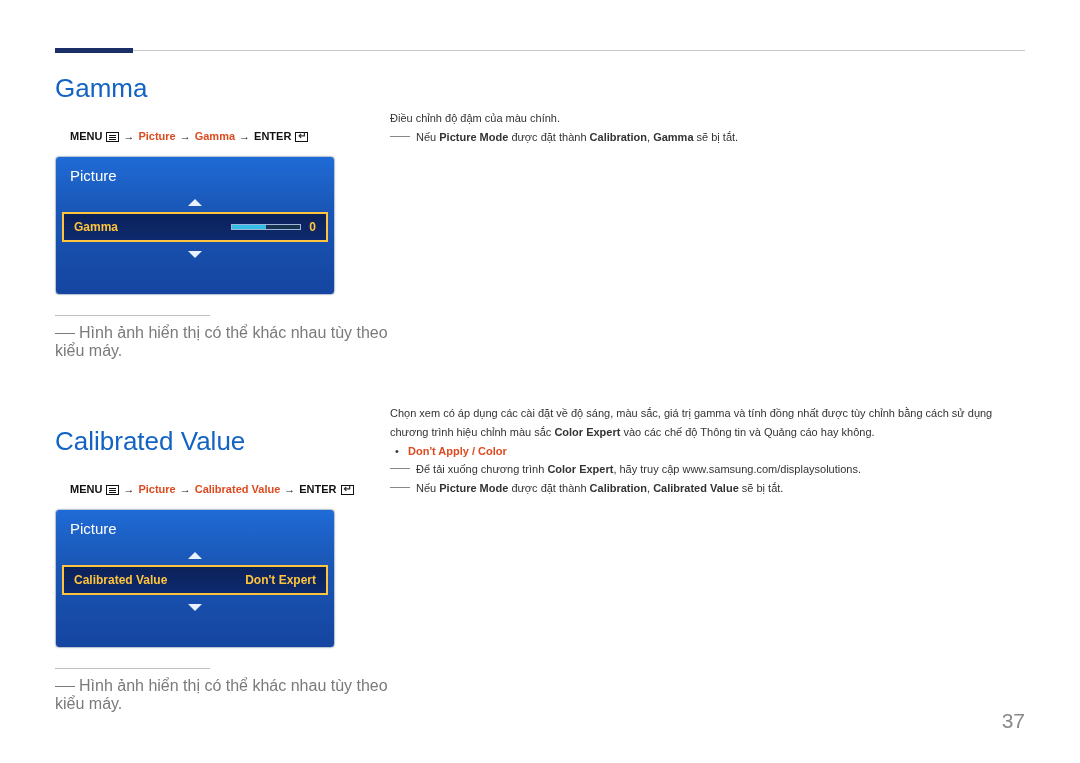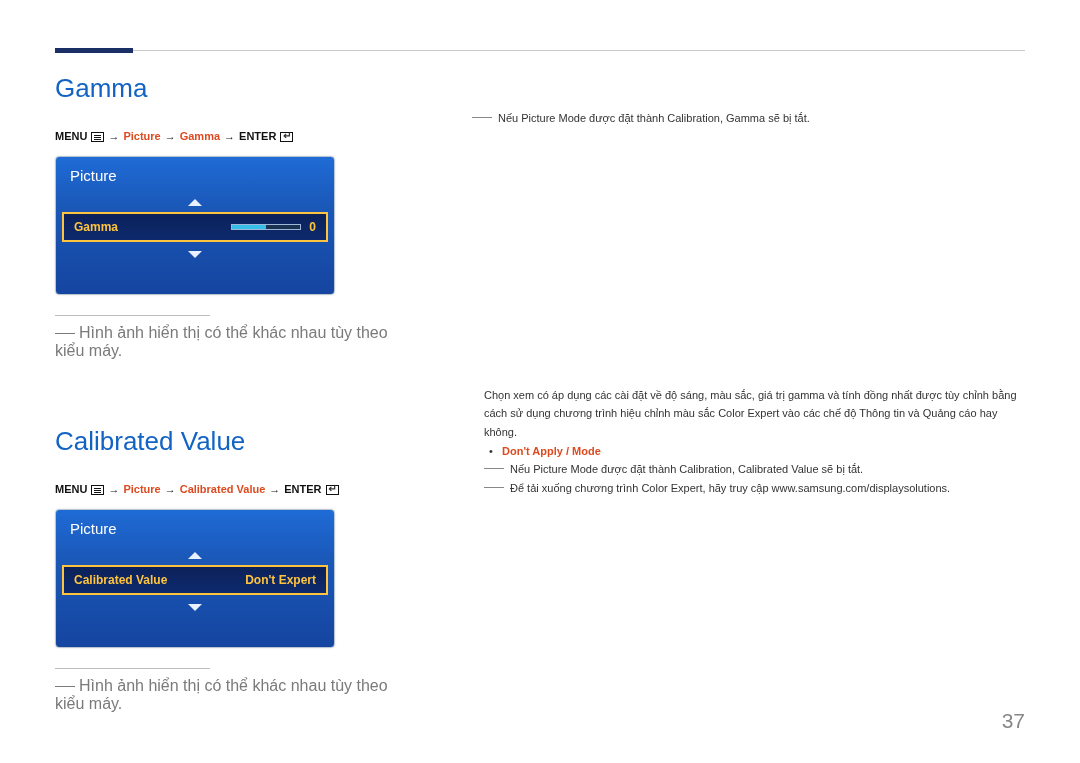--- a/index.html
+++ b/index.html
@@ -22,21 +22,20 @@
   }
   .top-rule::before {
     content: "";
     position: absolute;
     left: 0; top: -2px;
     width: 78px; height: 5px;
     background: #1a2f66;
   }
   .cols {
     display: flex;
-    column-gap: 82px;
   }
   .left-col { width: 335px; flex: 0 0 335px; }
   .right-col { flex: 1 1 auto; padding-top: 36px; }
 
   .section + .section { margin-top: 66px; }
 
   h2.sec-title {
     color: #1263c4;
     font-weight: 400;
     font-size: 26px;
@@ -44,20 +43,21 @@
   }
 
   .breadcrumb {
     font-size: 11px;
     font-weight: bold;
     margin-bottom: 14px;
     display: flex;
     flex-wrap: wrap;
     align-items: center;
     gap: 4px;
+    margin-left: 15px;
   }
   .breadcrumb .menu-lbl { color:#111; }
   .breadcrumb .bc-item  { color:#de4a1f; }
   .breadcrumb .arrow    { color:#111; font-weight: normal; }
   .bc-icon {
     display:inline-block;
     width:13px;height:10px;
     border:1px solid #111;
     position:relative;
     top:1px;
@@ -104,21 +104,21 @@
   .osd-padbottom{height:30px;}
 
   .divider-short{width:155px;height:1px;background:#bdbdbd;margin:20px 0 8px;}
   .caption{font-size:16px;color:#7a7a7a;}
   .caption .dash{display:inline-block;width:20px;height:1px;background:#7a7a7a;vertical-align:middle;margin-right:4px;}
 
   
   .body-txt{font-size:11px;color:#333;line-height:1.7;}
   .note-line{display:flex;align-items:flex-start;gap:6px;}
   .note-dash{display:inline-block;width:20px;height:1px;background:#888;margin-top:8px;flex:0 0 20px;}
-  .strong{font-weight:normal;}
+  .strong{font-weight:bold;}
   .bullet-line{padding-left:18px;position:relative;}
   .bullet-line::before{content:"•";position:absolute;left:5px;top:0;color:#333;}
   .apply-opts{color:#de4a1f;font-weight:bold;}
 
   .right-sec2{margin-top:84px;}
 
   .page-no{
     position:absolute;right:55px;bottom:30px;
     color:#888;font-size:21px;
   }
@@ -201,46 +201,47 @@
         </div>
 
         <div class="divider-short"></div>
         <div class="caption"><span class="dash"></span><span>Hình ảnh hiển thị có thể khác nhau tùy theo kiểu máy.</span></div>
       </div>
     </div>
 
     <div class="right-col body-txt">
 
       <div>
+        <div>Điều chỉnh độ đậm của màu chính.</div>
         <div class="note-line">
           <span class="note-dash"></span>
           <span>
             <span>Nếu </span><span class="strong">Picture Mode</span><span> được đặt thành </span><span class="strong">Calibration</span><span>, </span><span class="strong">Gamma</span><span> sẽ bị tắt.</span>
           </span>
         </div>
       </div>
 
-      <div class="right-sec2" style="margin-top:258px;margin-left:12px;">
+      <div class="right-sec2" style="margin-top:258px;">
         <div>
           <span>Chọn xem có áp dụng các cài đặt về độ sáng, màu sắc, giá trị gamma và tính đồng nhất được tùy chỉnh bằng cách sử dụng chương trình hiệu chỉnh màu sắc </span><span class="strong">Color Expert</span><span> vào các chế độ Thông tin và Quảng cáo hay không.</span>
         </div>
         <div class="bullet-line">
-          <span class="apply-opts">Don't Apply / Mode</span>
+          <span class="apply-opts">Don't Apply / Color</span>
+        </div>
+        <div class="note-line">
+          <span class="note-dash"></span>
+          <span>
+            <span>Để tải xuống chương trình </span><span class="strong">Color Expert</span><span>, hãy truy cập www.samsung.com/displaysolutions.</span>
+          </span>
         </div>
         <div class="note-line">
           <span class="note-dash"></span>
           <span>
             <span>Nếu </span><span class="strong">Picture Mode</span><span> được đặt thành </span><span class="strong">Calibration</span><span>, </span><span class="strong">Calibrated Value</span><span> sẽ bị tắt.</span>
           </span>
         </div>
-        <div class="note-line">
-          <span class="note-dash"></span>
-          <span>
-            <span>Để tải xuống chương trình </span><span class="strong">Color Expert</span><span>, hãy truy cập www.samsung.com/displaysolutions.</span>
-          </span>
-        </div>
       </div>
 
     </div>
   </div>
 
   <div class="page-no">37</div>
 </div>
 
 </body></html>

